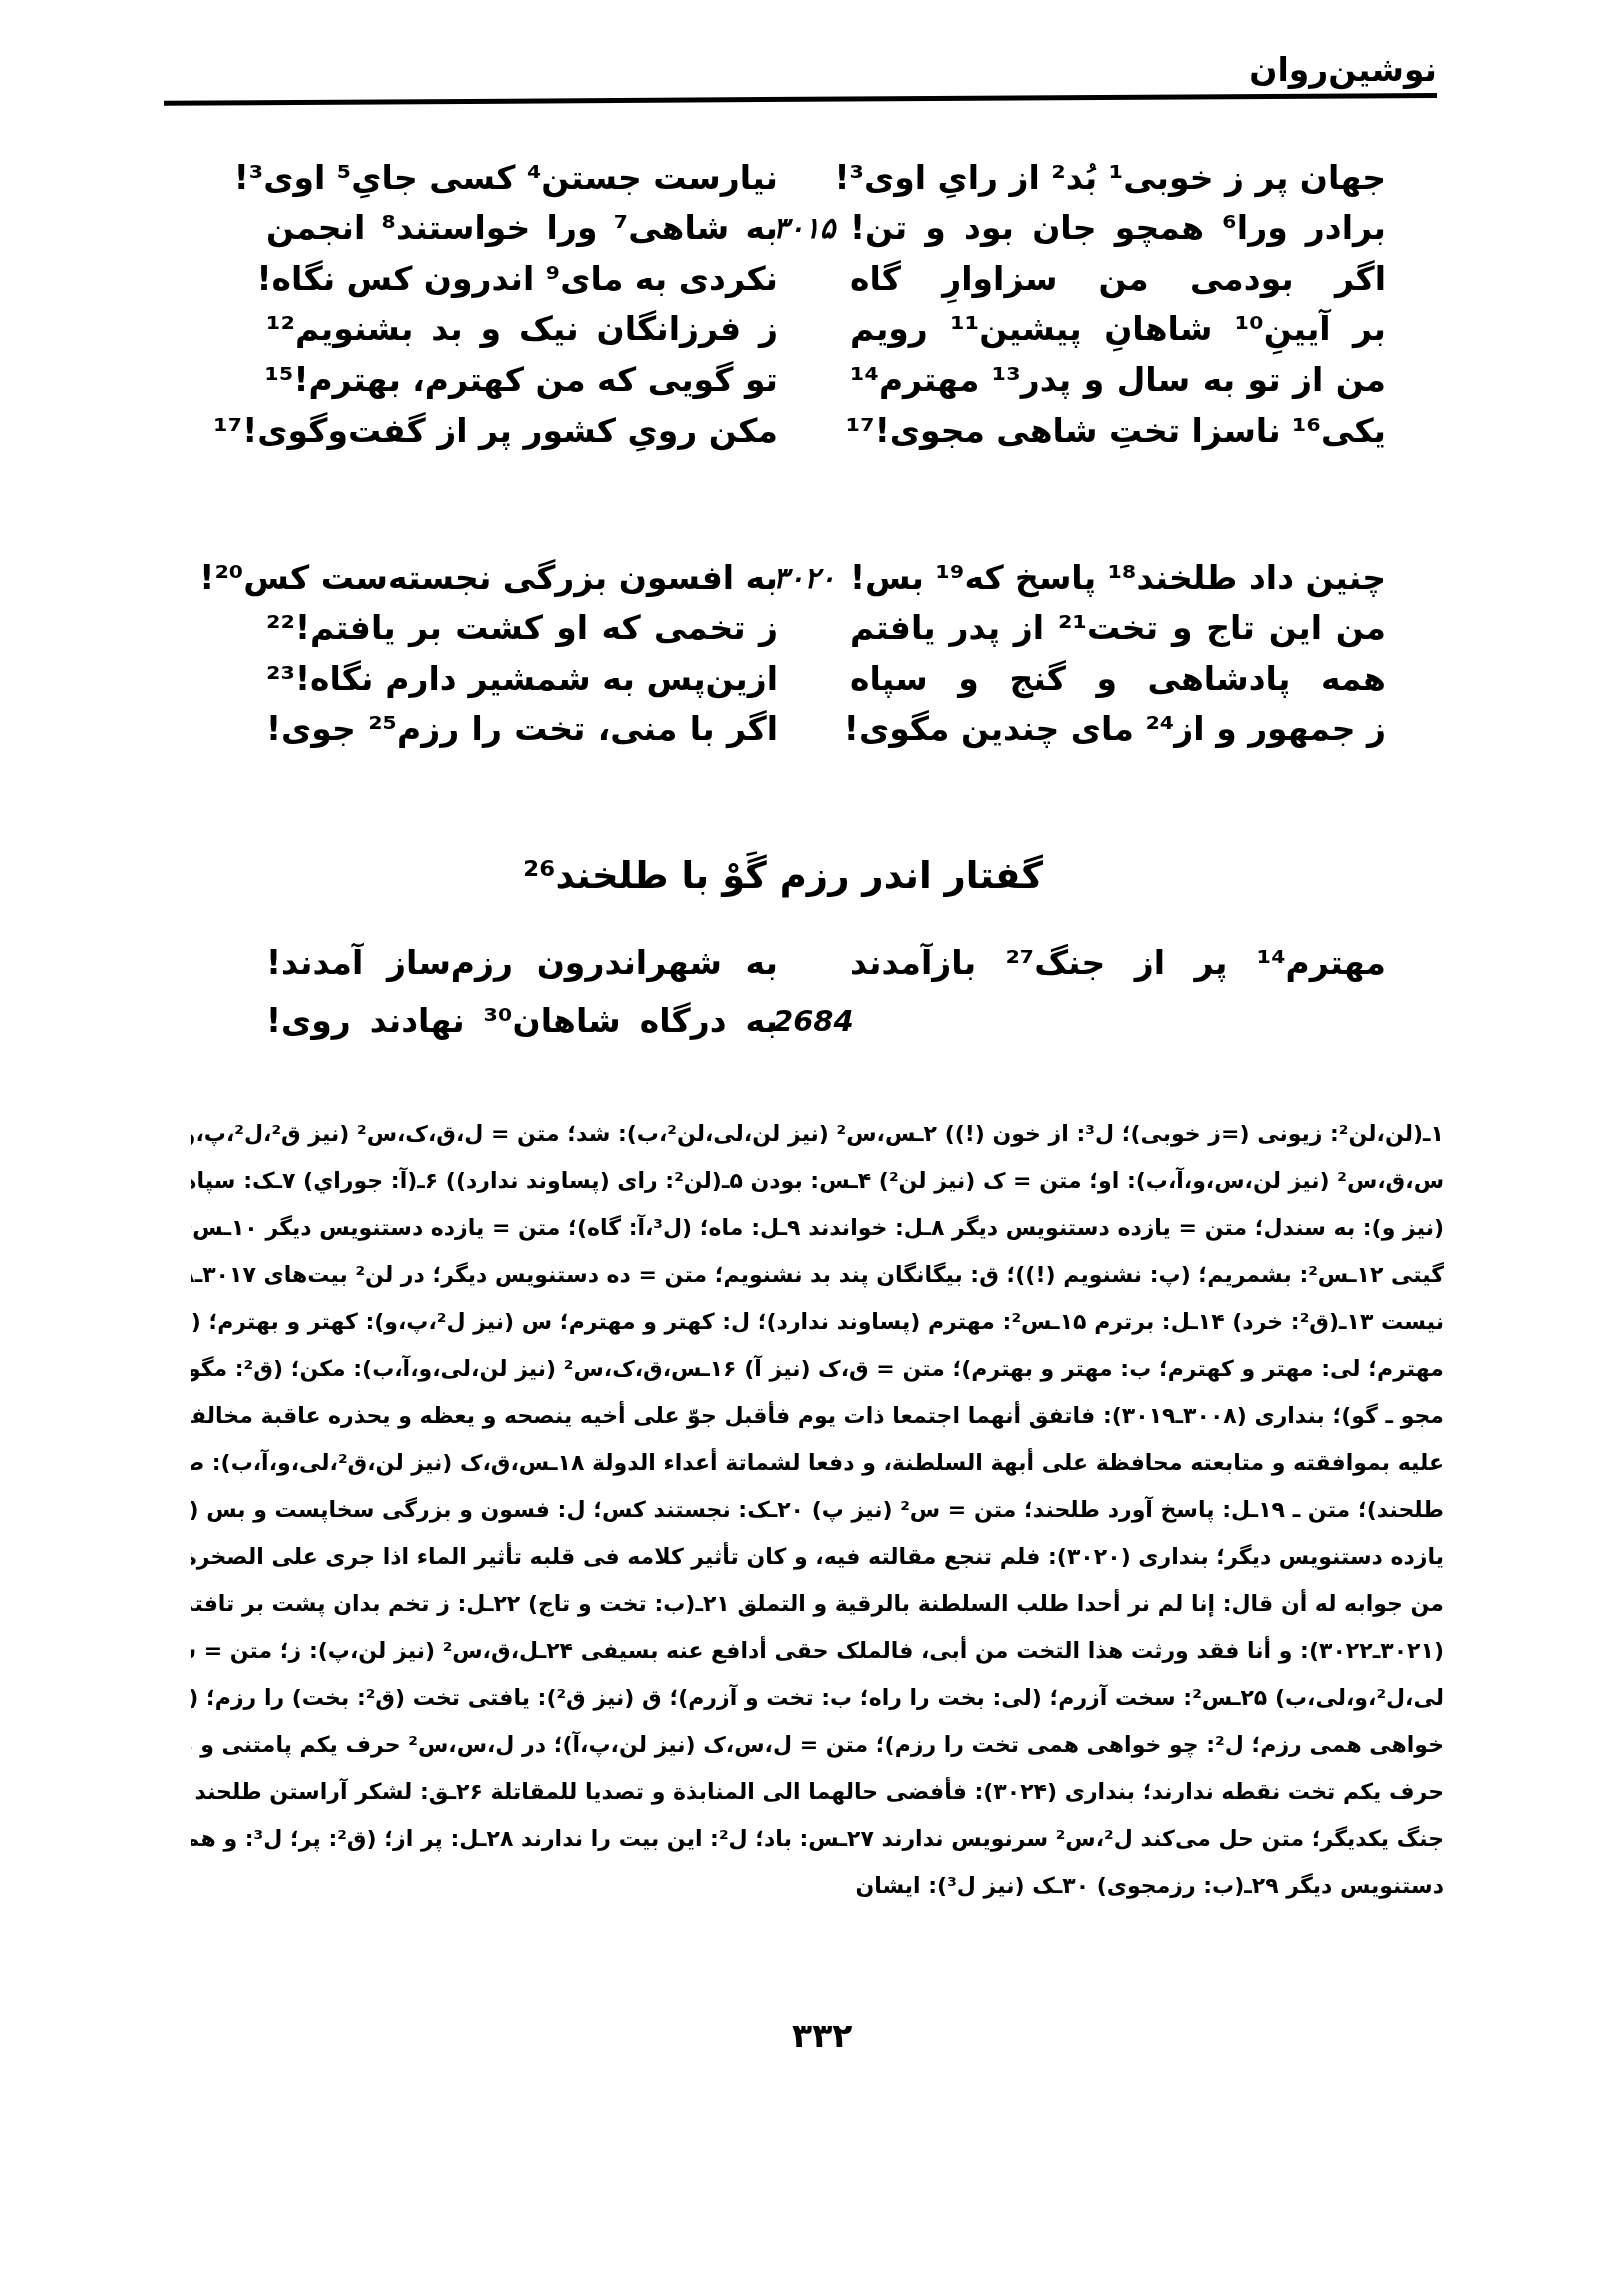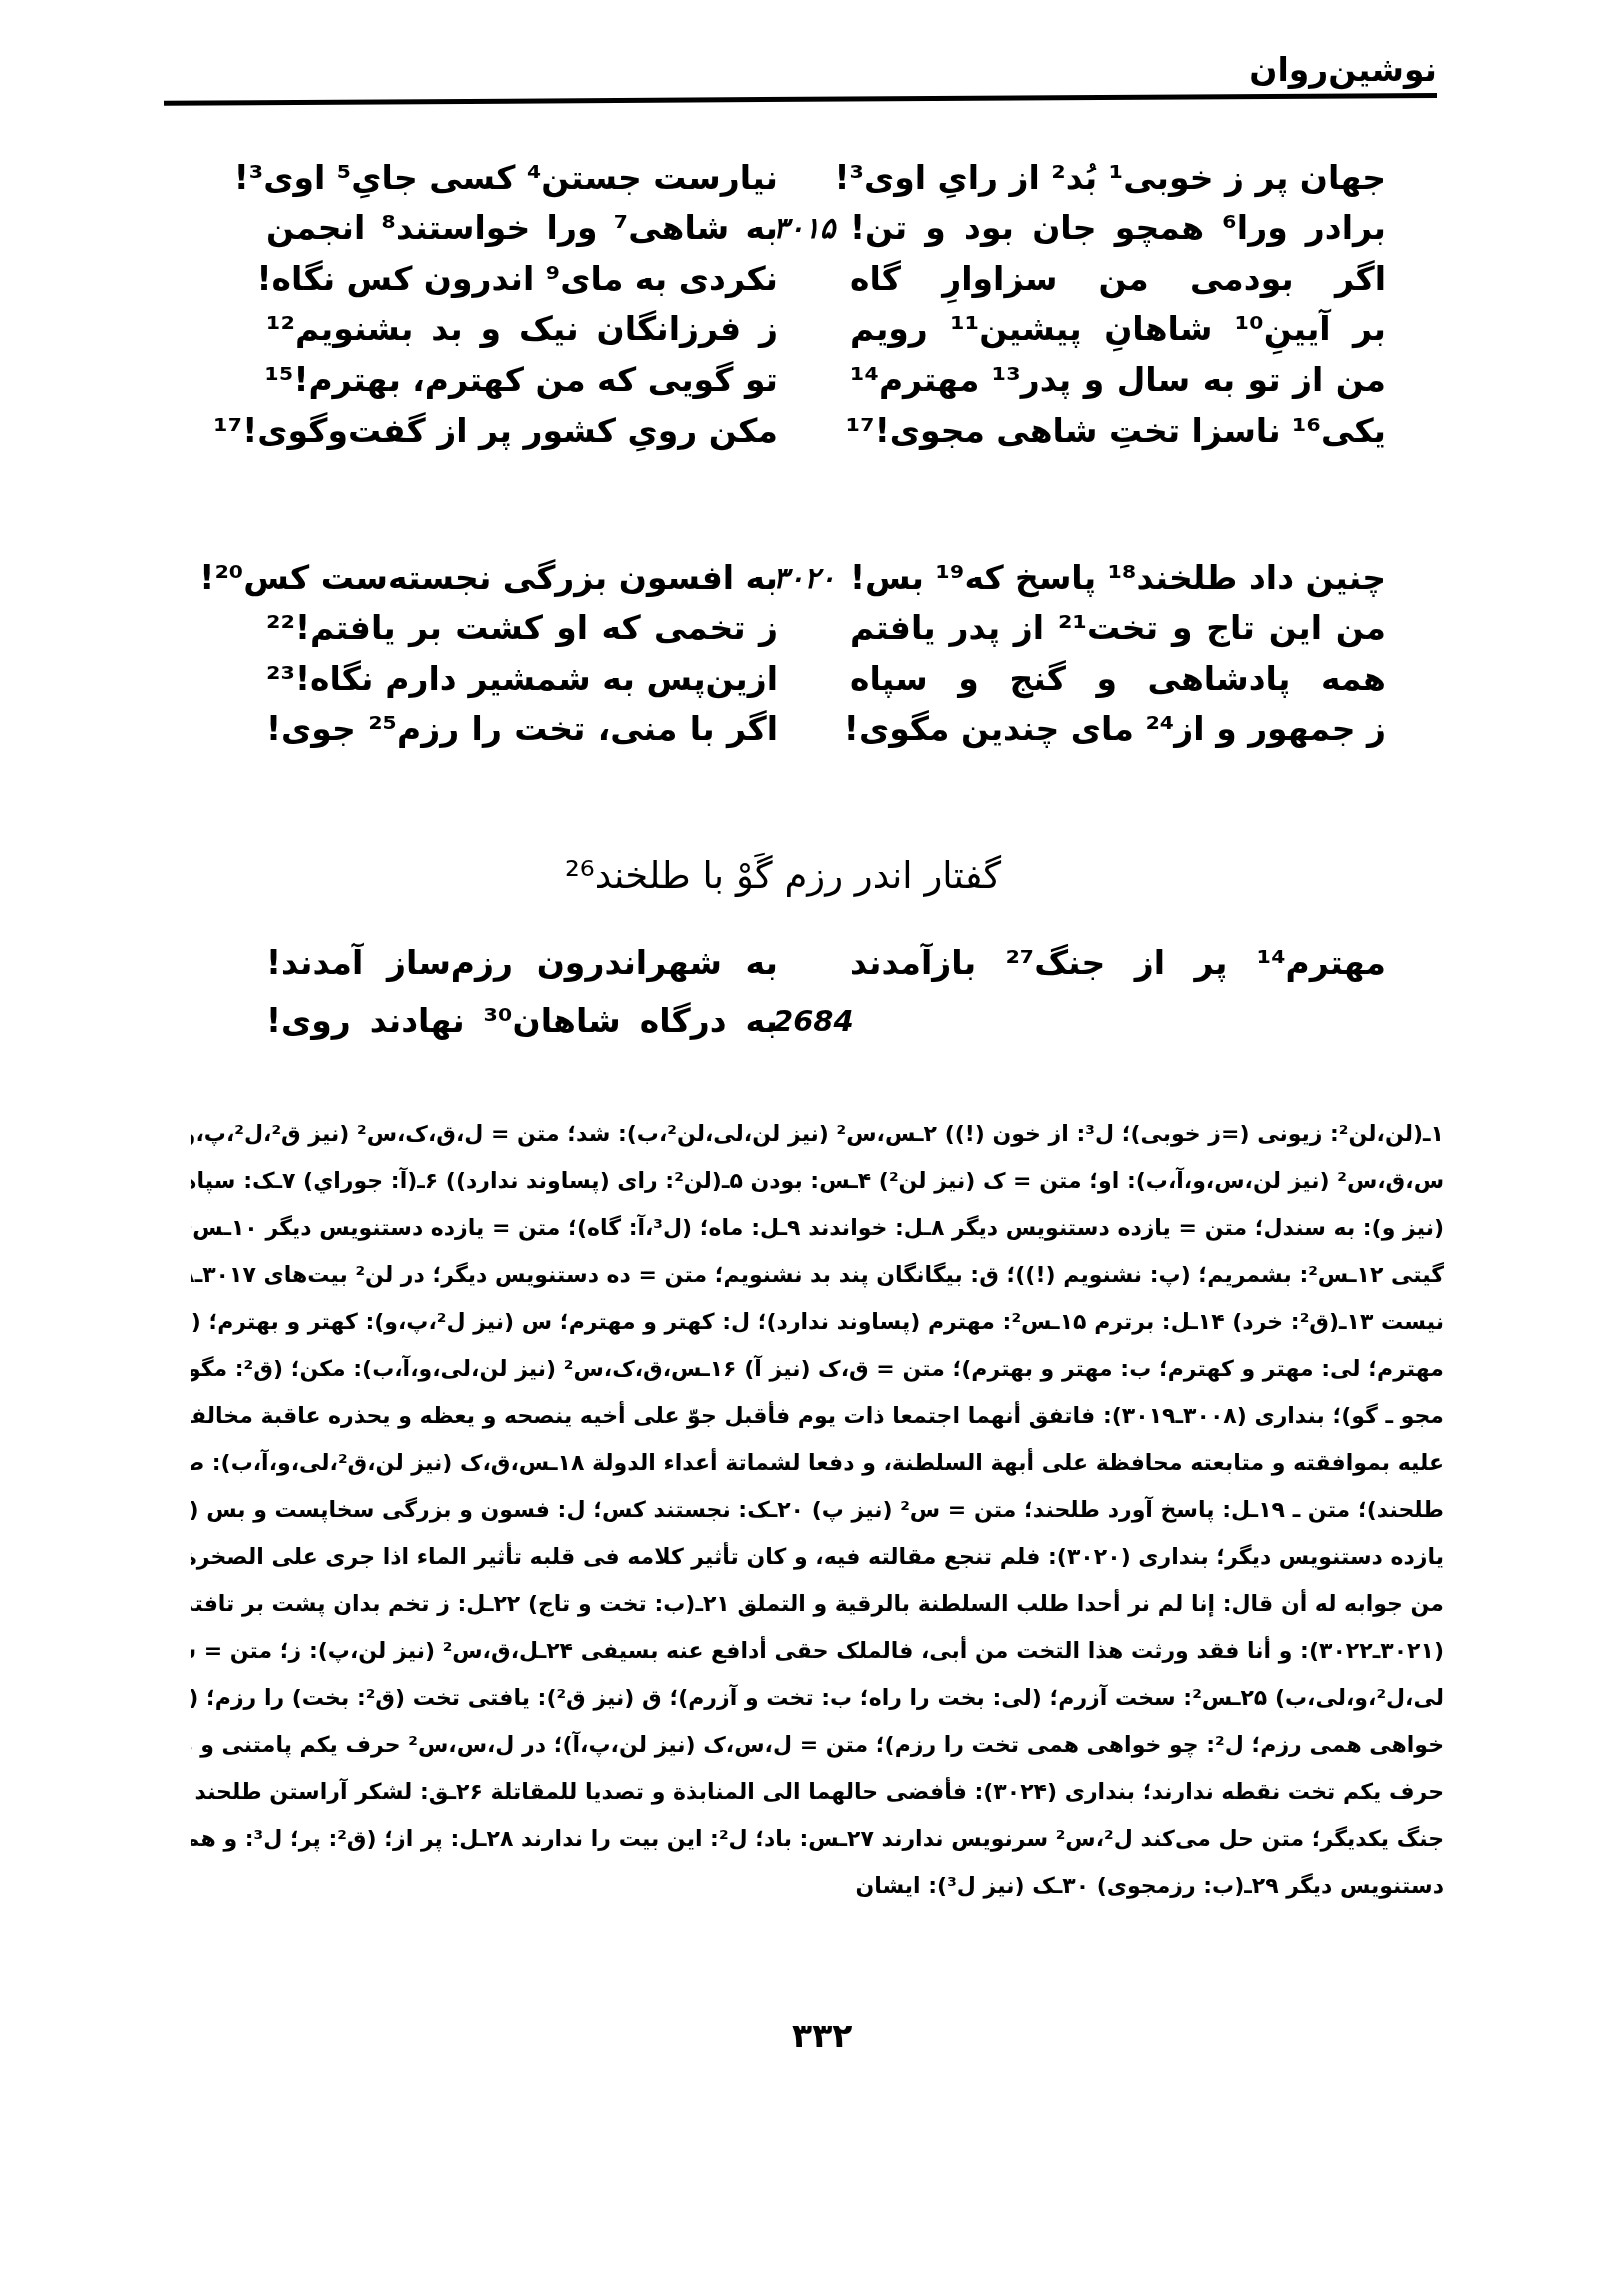--- a/index.html
+++ b/index.html
@@ -8,21 +8,21 @@
   .page { position:absolute; left:0; top:0; width:1607px; height:2292px; }
   .running-head { position:absolute; right:170px; top:50px; font-size:33px; font-weight:bold; direction:rtl; }
   .header-rule { position:absolute; left:164px; top:93px; width:1273px; height:4.8px; background:#000;
                  transform:rotate(-0.35deg); transform-origin:right center; }
   .verse { position:absolute; direction:rtl; white-space:nowrap; font-size:33px; font-weight:bold;
            text-align:justify; text-align-last:justify; line-height:50px; }
   .col-right { left:850px; width:536px; }
   .col-left { left:266px; width:512px; }
   .vnum { position:absolute; right:100%; margin-right:3.9px; font-size:29px;font-style:italic; }
   .heading { position:absolute; left:0; width:1566px; top:854px; text-align:center; direction:rtl;
-             font-size:37px; font-weight:normal; }
+             font-size:37px; font-weight:bold; }
   .footnotes { position:absolute; left:191px; top:1110px; width:1253px; direction:rtl;
                font-size:22px; font-weight:bold; line-height:47px; text-align:justify; text-align-last:right; }
   .fn-line { display:block; white-space:nowrap; overflow:hidden; text-align:justify; text-align-last:justify; }
   .fn-line.last { text-align-last:right; }
   .page-number { position:absolute; left:792px; top:2016px; width:77px; text-align:left; font-size:33px; font-weight:bold; }
 </style>
 </head>
 <body>
 
 <div class="page">

